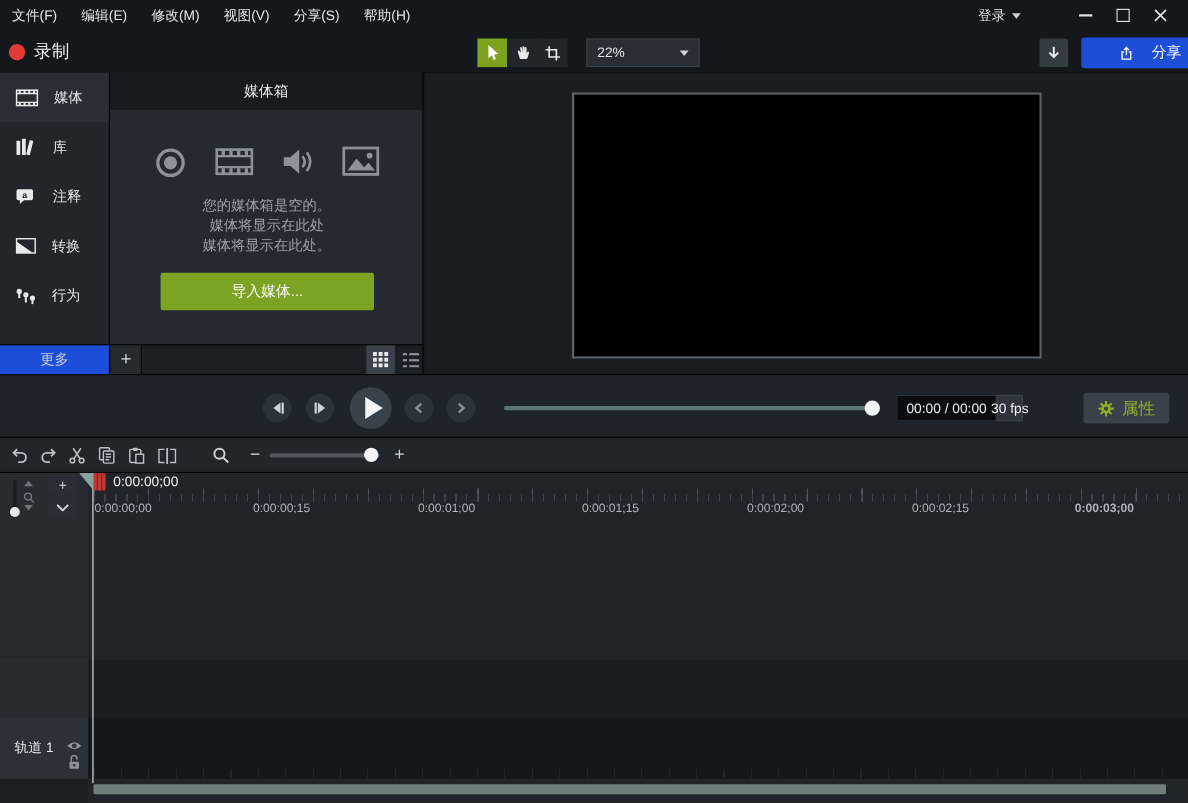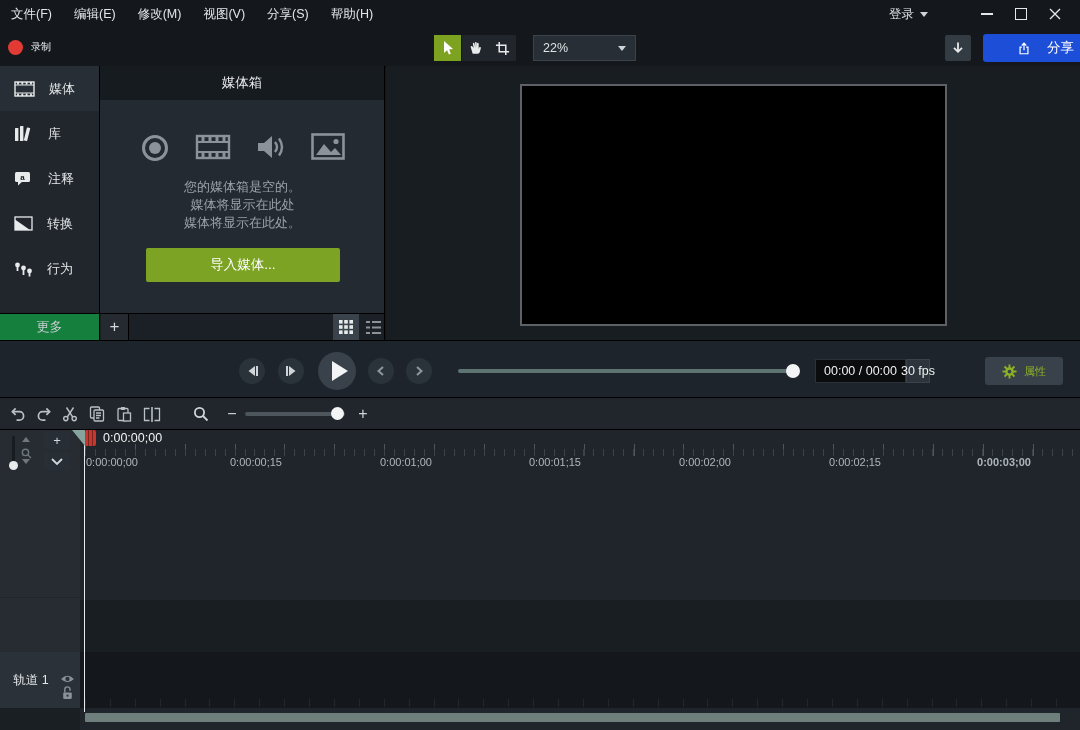--- a/index.html
+++ b/index.html
@@ -15,21 +15,21 @@
   .menu-item{padding:0 11px;font-size:12.5px;color:#e4e7e9;height:28px;display:flex;align-items:center;cursor:default;}
   #win-title{left:430px;top:0;height:28px;display:flex;align-items:center;font-size:12.5px;color:#e4e7e9;}
   #signin{right:152px;top:0;height:28px;display:flex;align-items:center;gap:6px;font-size:12.5px;}
   .caret-down{width:0;height:0;border-left:4px solid transparent;border-right:4px solid transparent;border-top:5px solid #cfd4d8;}
   .winbtn{top:0;width:34px;height:28px;display:flex;align-items:center;justify-content:center;}
 
   
   #toolbar{left:0;top:28px;width:1080px;height:38px;background:#14181c;border-bottom:1px solid #000;}
   #record-btn{left:8px;top:35px;height:24px;display:flex;align-items:center;gap:8px;}
   #record-dot{width:15px;height:15px;border-radius:50%;background:#e23b36;}
-  #record-label{font-size:10px;color:#eceef0;}
+  #record-label{font-size:16px;color:#eceef0;}
   .toolbtn{top:35px;width:27px;height:26px;display:flex;align-items:center;justify-content:center;background:#20262c;}
   .toolbtn.sel{background:#7da21f;}
   #zoom-select{left:533px;top:35px;width:103px;height:26px;background:#272e35;border:1px solid #3a424a;
     display:flex;align-items:center;justify-content:space-between;padding:0 9px;font-size:12.5px;color:#dfe3e6;box-sizing:border-box;}
   #download-btn{left:945px;top:35px;width:26px;height:26px;background:#343c43;border-radius:2px;display:flex;align-items:center;justify-content:center;}
   #share-btn{left:983px;top:34px;width:83px;height:28px;background:#1d4ed8;border-radius:3px;display:flex;align-items:center;justify-content:center;gap:16px;color:#fff;font-size:13.5px;padding-left:21px;}
 
   
   #sidebar{left:0;top:66px;width:100px;height:247px;background:#20262c;border-right:1px solid #000;box-sizing:border-box;}
   .side-item{height:45px;display:flex;align-items:center;padding-left:14px;gap:14px;}
@@ -38,38 +38,38 @@
 
   
   #media-panel{left:100px;top:66px;width:285px;height:247px;background:#242a31;border-right:1px solid #000;box-sizing:border-box;}
   #bin-header{left:100px;top:66px;width:285px;height:34px;background:#161b20;display:flex;align-items:center;justify-content:center;font-size:13.5px;color:#eceef0;border-right:1px solid #000;box-sizing:border-box;}
   #bin-icons{left:100px;top:133px;width:285px;display:flex;justify-content:center;gap:25px;}
   #bin-empty{left:100px;top:178px;width:285px;text-align:center;font-size:13px;line-height:18px;color:#9aa1a8;}
   #import-btn{left:146px;top:248px;width:194px;height:34px;background:#7da325;border-radius:2px;display:flex;align-items:center;justify-content:center;font-size:13.5px;color:#fff;}
 
   
   #panel-bottom{left:0;top:313px;width:385px;height:27px;background:#1a2025;border-top:1px solid #000;border-right:1px solid #000;box-sizing:border-box;}
-  #more-cell{left:0;top:314px;width:100px;height:26px;background:#15803d;display:flex;align-items:center;justify-content:center;font-size:13px;color:#c8cdd1;border-right:1px solid #000;box-sizing:border-box;}
+  #more-cell{left:0;top:314px;width:100px;height:26px;background:#1d4ed8;display:flex;align-items:center;justify-content:center;font-size:13px;color:#c8cdd1;border-right:1px solid #000;box-sizing:border-box;}
   #add-cell{left:101px;top:314px;width:28px;height:26px;background:#242a30;display:flex;align-items:center;justify-content:center;font-size:17px;color:#d4d8db;border-right:1px solid #000;box-sizing:border-box;}
   .viewbtn{top:314px;width:26px;height:26px;display:flex;align-items:center;justify-content:center;}
   .viewbtn.sel{background:#3a434b;}
 
   
   #canvas{left:386px;top:66px;width:694px;height:274px;background:#181d21;}
   #preview{left:520px;top:84px;width:423px;height:238px;background:#000;border:2px solid #5d6165;}
 
   
   #playbar{left:0;top:340px;width:1080px;height:58px;background:#1d242b;border-top:1px solid #000;border-bottom:1px solid #000;box-sizing:border-box;}
   .pb-circle{border-radius:50%;background:#2b333a;display:flex;align-items:center;justify-content:center;}
   #play-btn{left:318px;top:352px;width:38px;height:38px;background:#39424a;}
   #seek-track{left:458px;top:369px;width:340px;height:4px;background:#5d7473;border-radius:2px;}
   #seek-thumb{left:786px;top:364px;width:14px;height:14px;border-radius:50%;background:#f2f4f5;}
   #time-box{left:815px;top:359px;width:91px;height:24px;background:#0a0c0d;border:1px solid #2a3138;display:flex;align-items:center;justify-content:center;font-size:12.5px;color:#eef0f1;box-sizing:border-box;}
   #fps-box{left:906px;top:359px;width:24px;height:24px;background:#2d343b;border:1px solid #3a424a;display:flex;align-items:center;justify-content:center;font-size:12.5px;color:#eef0f1;box-sizing:border-box;}
-  #props-btn{left:985px;top:357px;width:78px;height:28px;background:#39414a;border-radius:3px;display:flex;align-items:center;justify-content:center;gap:7px;font-size:11px;color:#8db226;}
+  #props-btn{left:985px;top:357px;width:78px;height:28px;background:#39414a;border-radius:3px;display:flex;align-items:center;justify-content:center;gap:7px;font-size:15px;color:#8db226;}
 
   
   #tl-toolbar{left:0;top:398px;width:1080px;height:32px;background:#20262c;border-bottom:1px solid #000;box-sizing:border-box;}
   .tlbtn{top:404px;width:26px;height:20px;display:flex;align-items:center;justify-content:center;}
   #tlzoom-track{left:245px;top:412px;width:100px;height:4px;background:#4c565c;border-radius:2px;}
   #tlzoom-thumb{left:331px;top:407px;width:13px;height:13px;border-radius:50%;background:#f2f4f5;}
   .pm{font-size:16px;color:#cfd4d8;}
 
   
   #timeline{left:0;top:430px;width:1080px;height:300px;background:#1f252a;}

